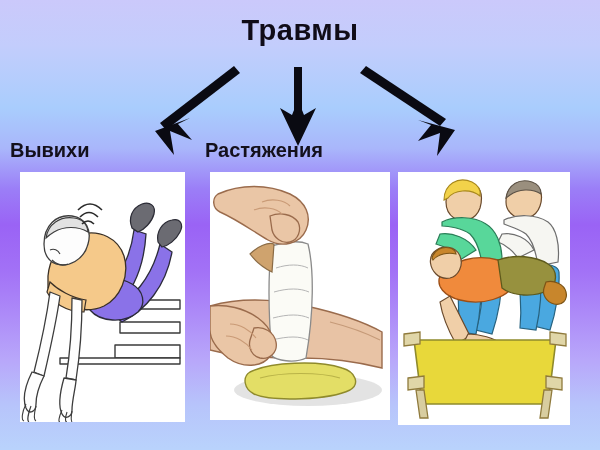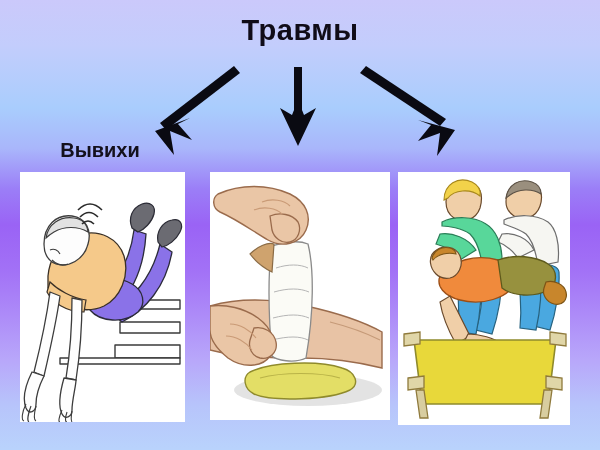--- a/index.html
+++ b/index.html
@@ -38,21 +38,21 @@
     width: 600px;
     text-align: center;
     font-size: 29px;
     font-weight: bold;
     color: #100c18;
     letter-spacing: 0.5px;
   }
   
   .cat-label {
     position: absolute;
-    text-align: center;
+    text-align: left;
     font-size: 20px;
     font-weight: bold;
     color: #14101c;
     white-space: nowrap;
   }
   #label-0 { left: 10px;  top: 139px; width: 180px; }
   #label-1 { left: 205px; top: 139px; width: 190px; }
   #label-2 { left: 400px; top: 139px; width: 180px; }
 
   
@@ -92,20 +92,21 @@
       <polygon points="298,146 280,108 292,115 298,100 304,115 316,108"></polygon>
     </g>
 
     <g fill="#0a0a12">
       <polygon points="366,66 360,73 440,126 446,119"></polygon>
       <polygon points="455,130 418,120 431,125 418,141 440,133 437,156"></polygon>
     </g>
   </svg>
 
   <div class="cat-label" id="label-0">Вывихи</div>
+  <div class="cat-label" id="label-1">Растяжения</div>
 
   <div class="panel" id="panel-0">
     <svg viewBox="0 0 165 250" xmlns="http://www.w3.org/2000/svg">
       <rect width="165" height="250" fill="#ffffff"></rect>
       <g fill="#ffffff" stroke="#3b3b3b" stroke-width="1.4" stroke-linejoin="round">
         <polygon points="108,128 160,128 160,137 108,137"></polygon>
         <polygon points="100,150 160,150 160,161 100,161"></polygon>
         <polygon points="95,173 160,173 160,186 95,186"></polygon>
         <polygon points="40,186 160,186 160,192 40,192"></polygon>
       </g>

